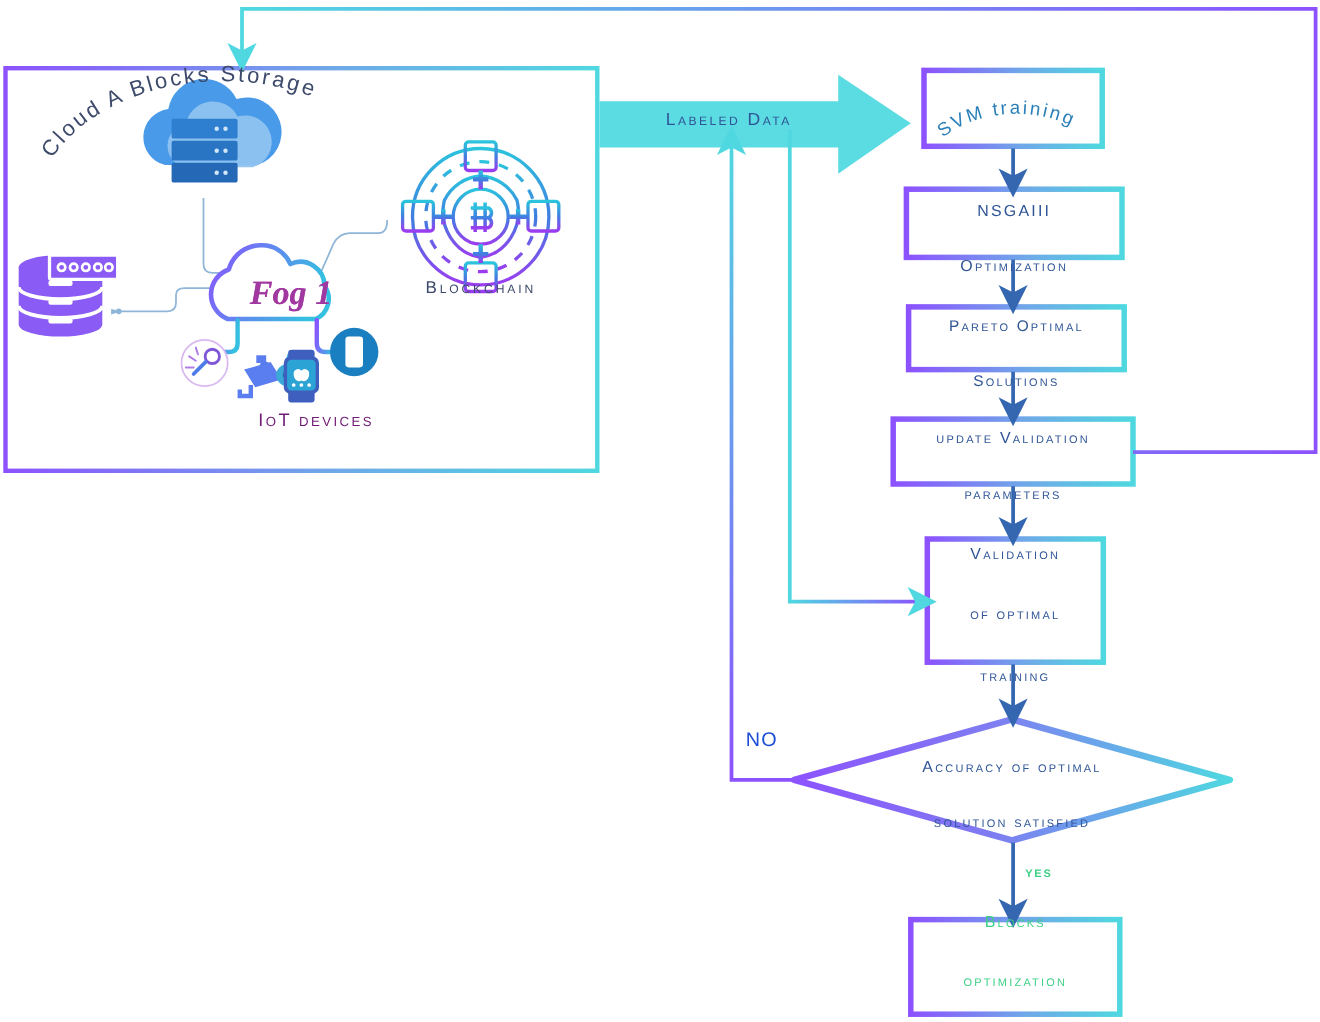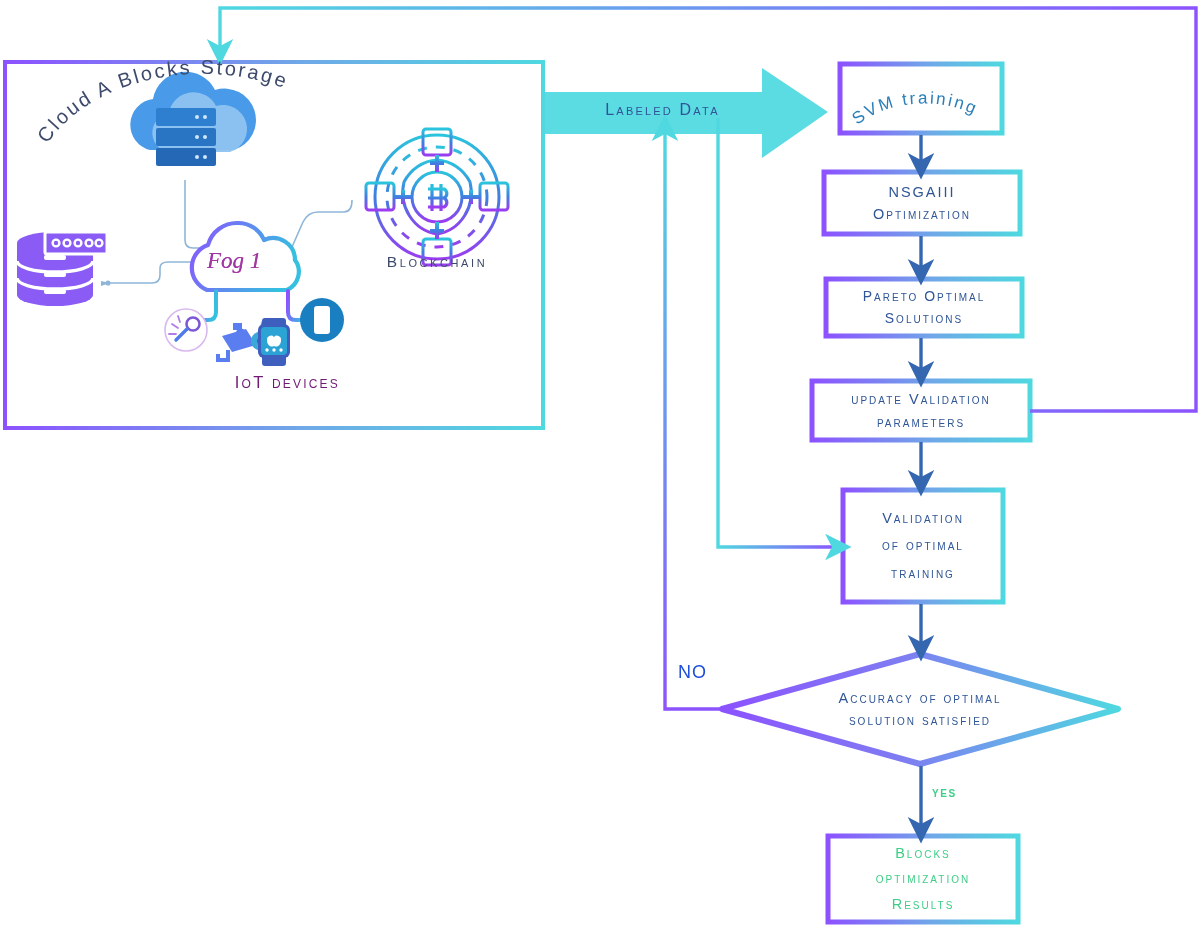--- a/index.html
+++ b/index.html
@@ -8,21 +8,21 @@
        font-family:"Liberation Sans","DejaVu Sans",sans-serif;}
   #stage{position:absolute;left:0;top:0;width:1200px;height:929px;}
   svg.layer{position:absolute;left:0;top:0;width:1200px;height:929px;overflow:visible;}
   .htext{position:absolute;white-space:pre;}
   .boxlabel{
     position:absolute;display:flex;align-items:center;justify-content:center;
     flex-direction:column;text-align:center;color:#2f5597;
     font-size:14.5px;letter-spacing:2.0px;line-height:1.55;
     font-weight:500;pointer-events:none;
   }
-  .boxlabel .ln{display:block;}
+  .boxlabel .ln{display:block;margin-top:28px;}
   .sc{font-variant:small-caps;}
 </style>
 </head>
 <body>
 
 <div id="stage">
 
   <svg class="layer" viewBox="0 0 1200 929">
     <defs>
       <linearGradient id="gPC" x1="0" y1="0" x2="1" y2="0">
@@ -226,23 +226,23 @@
       <path id="archSvm" d="M854,128 A88,62 0 0 1 992,126" fill="none"></path>
     </defs>
     <text font-family="'Liberation Sans','DejaVu Sans',sans-serif" font-size="20" letter-spacing="2.4" fill="#3d4a6b" font-weight="500">
       <textPath href="#archCloud" startOffset="2%">Cloud A Blocks Storage</textPath>
     </text>
     <text font-family="'Liberation Sans','DejaVu Sans',sans-serif" font-size="17" letter-spacing="2.2" fill="#2a7fb8" font-weight="500">
       <textPath href="#archSvm" startOffset="3%">SVM training</textPath>
     </text>
   </svg>
 
-  <div class="htext" style="left:207px;top:248px;width:95px;text-align:left;
+  <div class="htext" style="left:207px;top:248px;width:95px;text-align:right;
               font-family:'Liberation Serif','DejaVu Serif',serif;
-              font-size:23px;font-weight:normal;font-style:italic;
+              font-size:31px;font-weight:bold;font-style:italic;
               background:linear-gradient(90deg,#9b3cf0,#c0399b,#8c52ff);
               -webkit-background-clip:text;background-clip:text;color:#a0399f;">Fog 1</div>
 
   <div class="htext" style="left:362px;top:253px;width:150px;text-align:center;color:#3d4a6b;
               font-size:15.5px;letter-spacing:2.6px;font-variant:small-caps;font-weight:500;">Blockchain</div>
 
   <div class="htext" style="left:170px;top:373px;width:170px;text-align:right;color:#701a75;
               font-size:16.5px;letter-spacing:2.2px;font-variant:small-caps;font-weight:500;">IoT devices</div>
 
   <div class="htext" style="left:560px;top:101px;width:205px;text-align:center;color:#2f5597;

